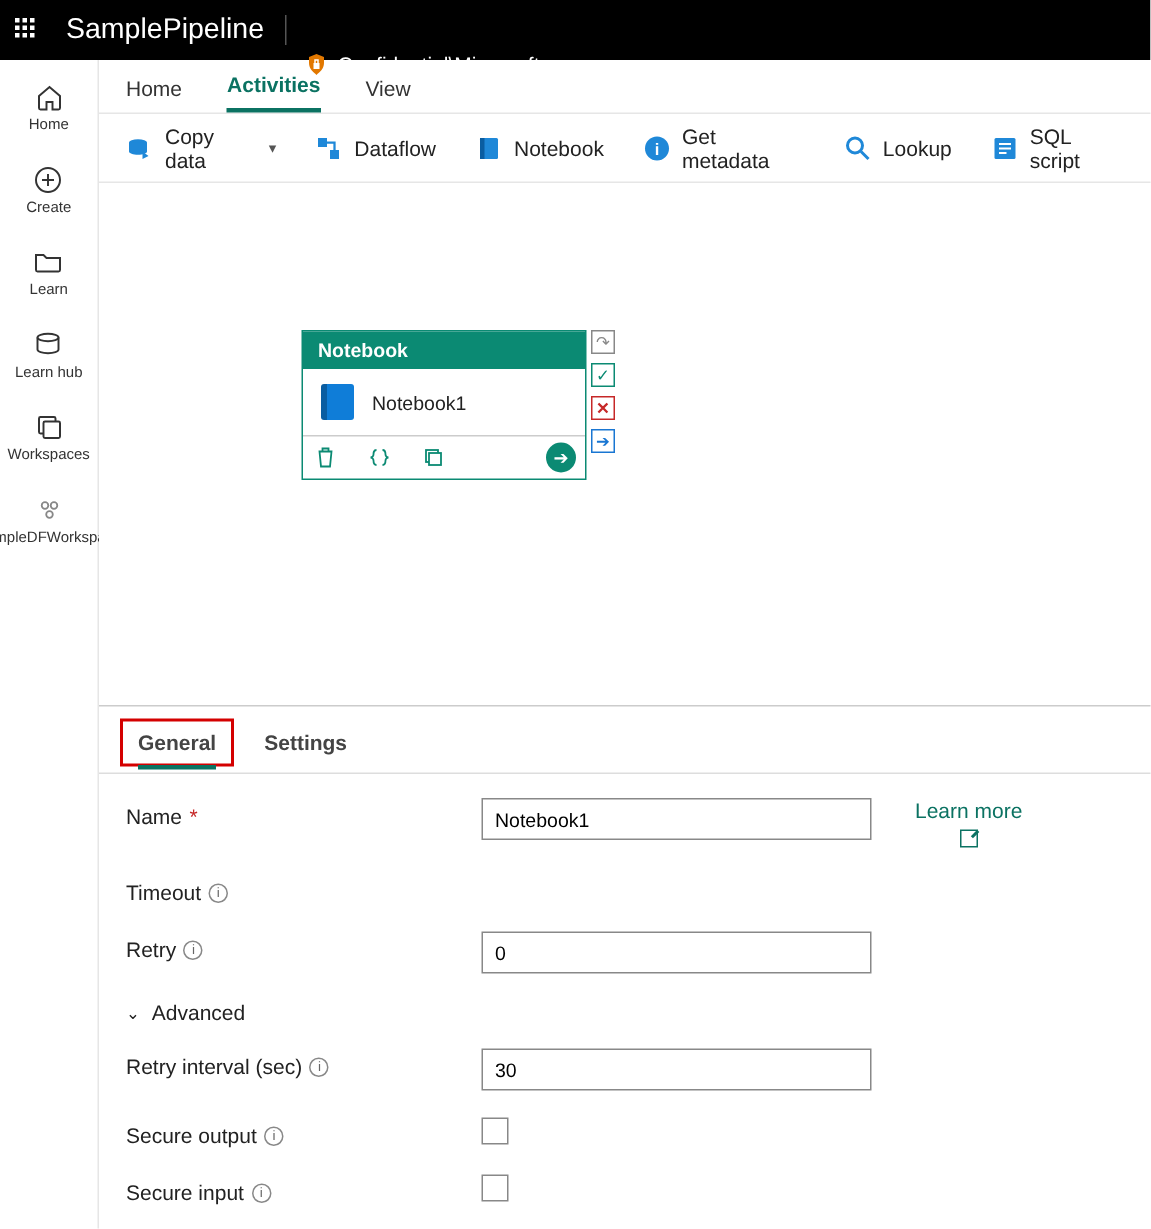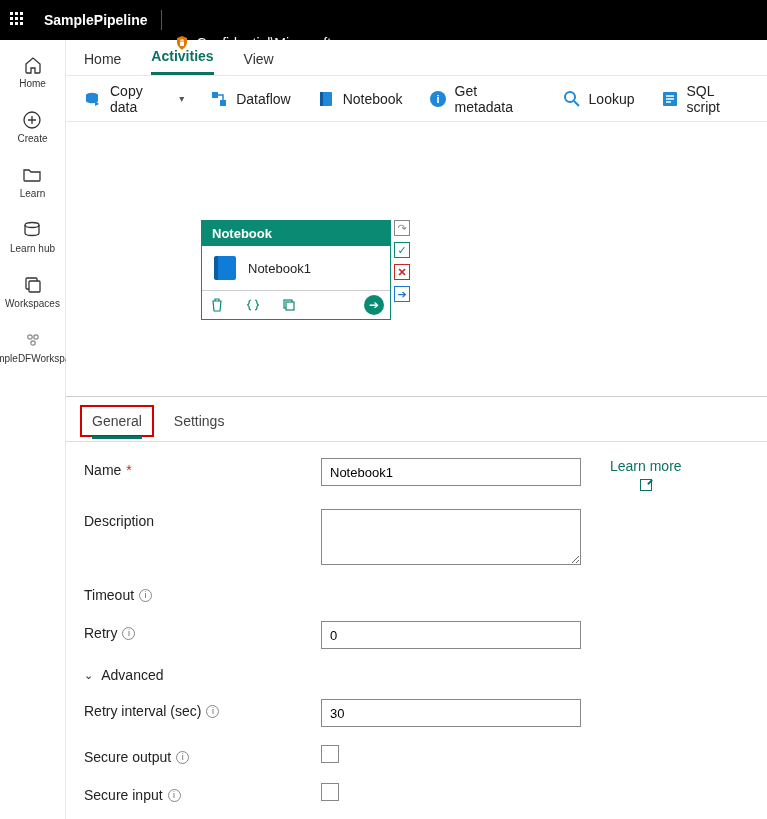--- a/index.html
+++ b/index.html
@@ -1,21 +1,21 @@
 <!DOCTYPE html>
 <html><head>
 <meta charset="utf-8">
 <style>
   * { box-sizing: border-box; margin: 0; padding: 0; font-family: "Segoe UI", Arial, sans-serif; }
   body { width: 767px; height: 819px; overflow: hidden; background: #fff; }
 
   .topbar { height: 40px; background: #000; color: #fff; display: flex; align-items: center; padding: 0 10px; }
   .waffle { width:16px; height:16px; display:grid; grid-template-columns:repeat(3,3px); grid-template-rows:repeat(3,3px); gap:2px; margin-right:18px;}
   .waffle span{background:#fff;}
-  .pipeline-name { font-size:14px; margin-right:14px;font-weight:bold;}
+  .pipeline-name { font-size:19px; margin-right:14px;}
   .divider-v { width:1px; height:20px; background:#555; margin-right:12px;}
   .sens-badge { display:flex; align-items:center; font-size:14px;margin-top:46px;}
   .sens-badge svg{margin-right:6px;}
   .chev-d { margin-left:10px; font-size:10px;}
 
   .leftnav { position:absolute; top:40px; left:0; width:66px; height:779px; border-right:1px solid #e6e6e6; background:#fff; display:flex; flex-direction:column; align-items:center; padding-top:14px;}
   .nav-item{display:flex;flex-direction:column;align-items:center;margin-bottom:20px;cursor:pointer;}
   .nav-item .ic{width:22px;height:22px;display:flex;align-items:center;justify-content:center;color:#333;}
   .nav-item .lbl{font-size:10px;color:#333;margin-top:2px;text-align:center;line-height:1.1;}
 
@@ -43,21 +43,21 @@
 
   .ports{position:absolute;left:328px;top:98px;display:flex;flex-direction:column;gap:6px;}
   .port{width:16px;height:16px;border:1px solid #888;display:flex;align-items:center;justify-content:center;font-size:11px;background:#fff;}
   .port.check{border-color:#0b8a73;color:#0b8a73;}
   .port.x{border-color:#c62828;color:#c62828;font-weight:bold;}
   .port.arrow{border-color:#1976d2;color:#1976d2;}
   .port.gray{color:#888;}
 
   .props{border-top:1px solid #ccc;padding:0;}
   .prop-tabs{display:flex;align-items:center;padding:8px 14px 0 14px;}
-  .ptab{font-size:14px;padding:6px 10px 6px 10px;margin-right:10px;color:#444;cursor:pointer;}
+  .ptab{font-size:14px;padding:6px 10px 6px 10px;margin-right:10px;color:#444;cursor:pointer;font-weight:bold;}
   .ptab.highlighted{border:2px solid #d40000;}
   .ptab.active-under{position:relative;}
   .ptab.active-under::after{content:"";position:absolute;left:10px;right:10px;bottom:-4px;height:3px;background:#0b7262;}
   .prop-divider{height:1px;background:#ddd;margin-top:4px;}
 
   .form{padding:16px 18px 10px 18px;}
   .row{display:flex;align-items:flex-start;margin-bottom:18px;gap:17px;}
   .flabel{width:220px;font-size:14px;color:#222;display:flex;align-items:center;gap:5px;padding-top:4px;}
   .req{color:#c62828;}
   .info{width:13px;height:13px;border:1px solid #888;border-radius:50%;font-size:9px;display:inline-flex;align-items:center;justify-content:center;color:#666;}
@@ -272,26 +272,20 @@
           <span>Name</span>
           <span class="req">*</span>
         </div>
         <input type="text" class="tf" value="Notebook1" style="">
         <a class="learn">
           <span>Learn more</span>
           <span class="ext-ic"></span>
         </a>
       </div>
 
-      <div class="row">
-        <div class="flabel">
-          <span>Description</span>
-        </div>
-        <textarea class="ta" style=""></textarea>
-      </div>
 
       <div class="row">
         <div class="flabel">
           <span>Timeout</span>
           <span class="info">i</span>
         </div>
       </div>
 
       <div class="row">
         <div class="flabel">

